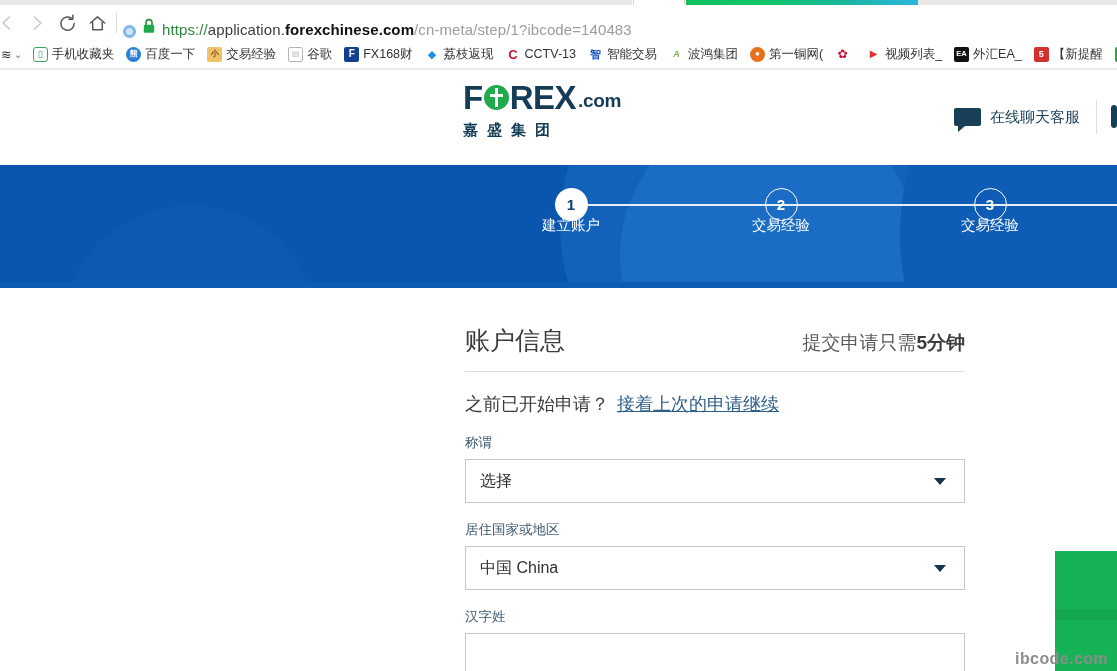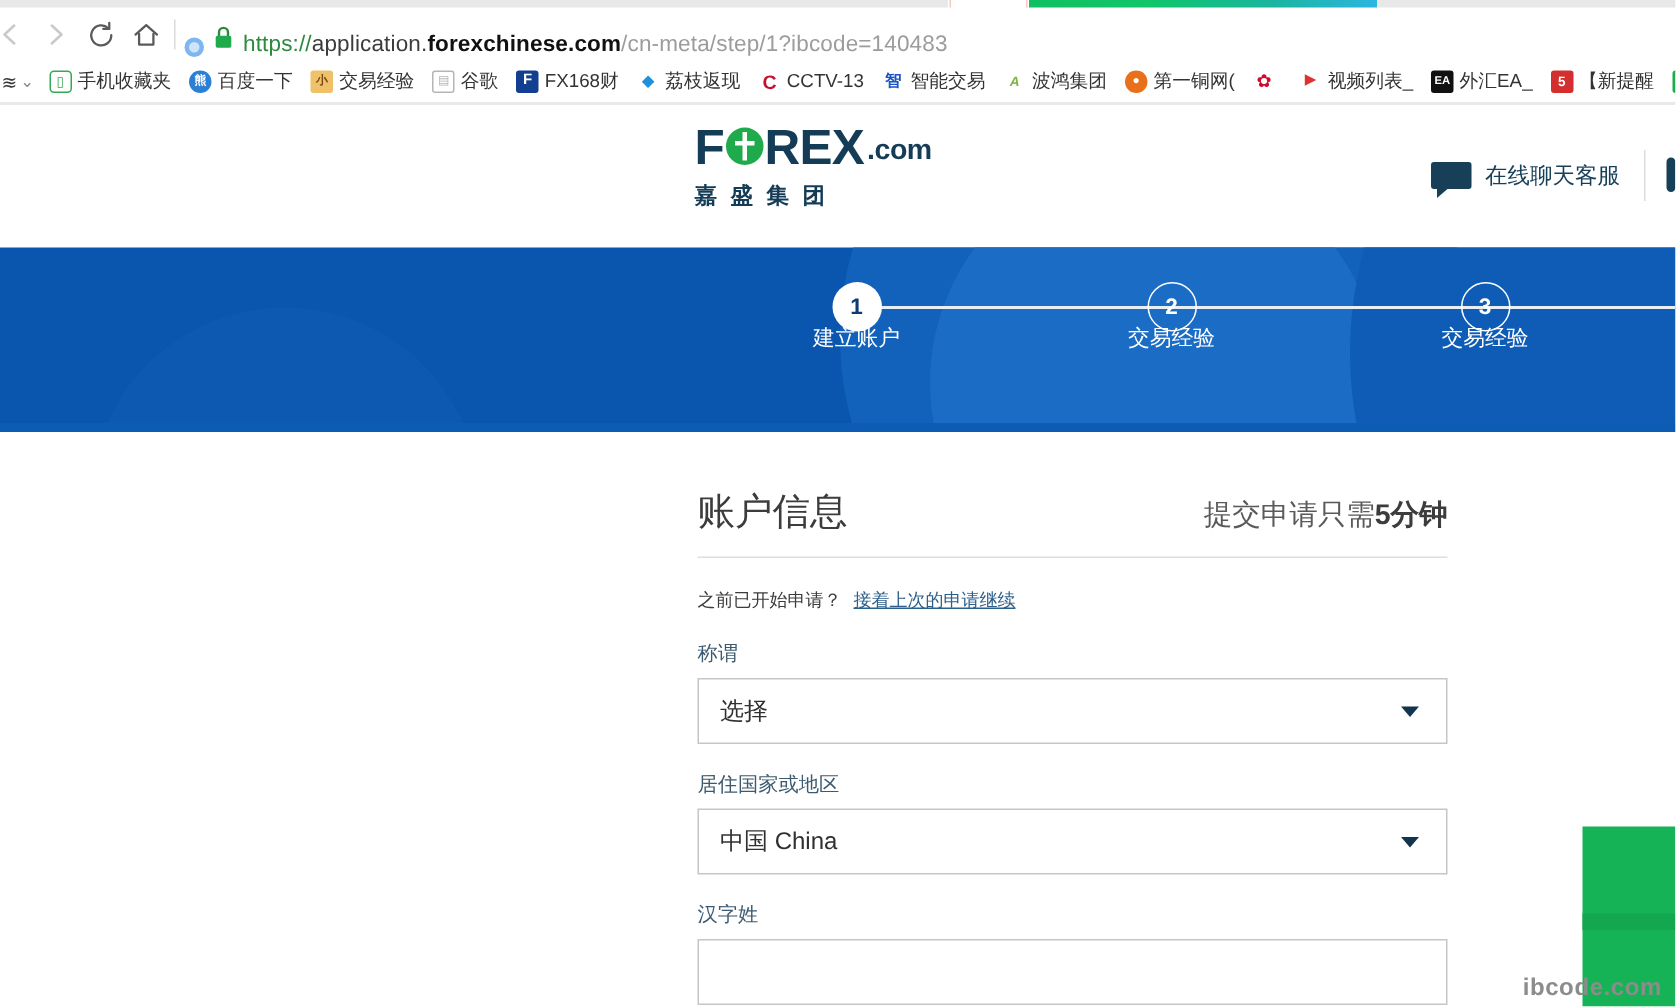--- a/index.html
+++ b/index.html
@@ -94,21 +94,21 @@
                font-size: 14.5px; color: #ffffff; font-family: "Liberation Sans", sans-serif; }
 
   
   .form-area { position: relative; background: #ffffff; height: 383px; }
   .form-col { position: absolute; left: 465px; top: 36px; width: 500px; }
   .form-title-row { display: flex; align-items: baseline; justify-content: space-between; }
   .form-title { font-size: 25px; color: #3c3c3c; font-weight: normal; font-family: "Liberation Sans", sans-serif; }
   .form-note { font-size: 19px; color: #5a5a5a; font-family: "Liberation Sans", sans-serif; }
   .form-note b { font-weight: bold; color: #3c3c3c; }
   .rule { margin-top: 14px; height: 1px; background: #dedede; }
-  .resume-row { margin-top: 20px; font-size: 12px; color: #3c3c3c; font-family: "Liberation Sans", sans-serif; }
+  .resume-row { margin-top: 20px; font-size: 18px; color: #3c3c3c; font-family: "Liberation Sans", sans-serif; }
   .resume-row a { color: #2d5f8a; text-decoration: underline; margin-left: 8px; }
   .field { margin-top: 18px; }
   .field .lab { font-size: 13.5px; color: #3c5a70; margin-bottom: 7px; font-family: "Liberation Sans", sans-serif; }
   .sel { position: relative; height: 44px; border: 1px solid #c6c6c6; background: #ffffff;
          display: flex; align-items: center; padding: 0 14px; }
   .sel .val { font-size: 16px; color: #303030; font-family: "Liberation Sans", sans-serif; }
   .caret { position: absolute; right: 18px; top: 50%; margin-top: -3px; width: 0; height: 0;
            border-left: 6px solid transparent; border-right: 6px solid transparent; border-top: 7px solid #13344d; }
   .txt { height: 44px; border: 1px solid #c6c6c6; background: #ffffff; }
 

